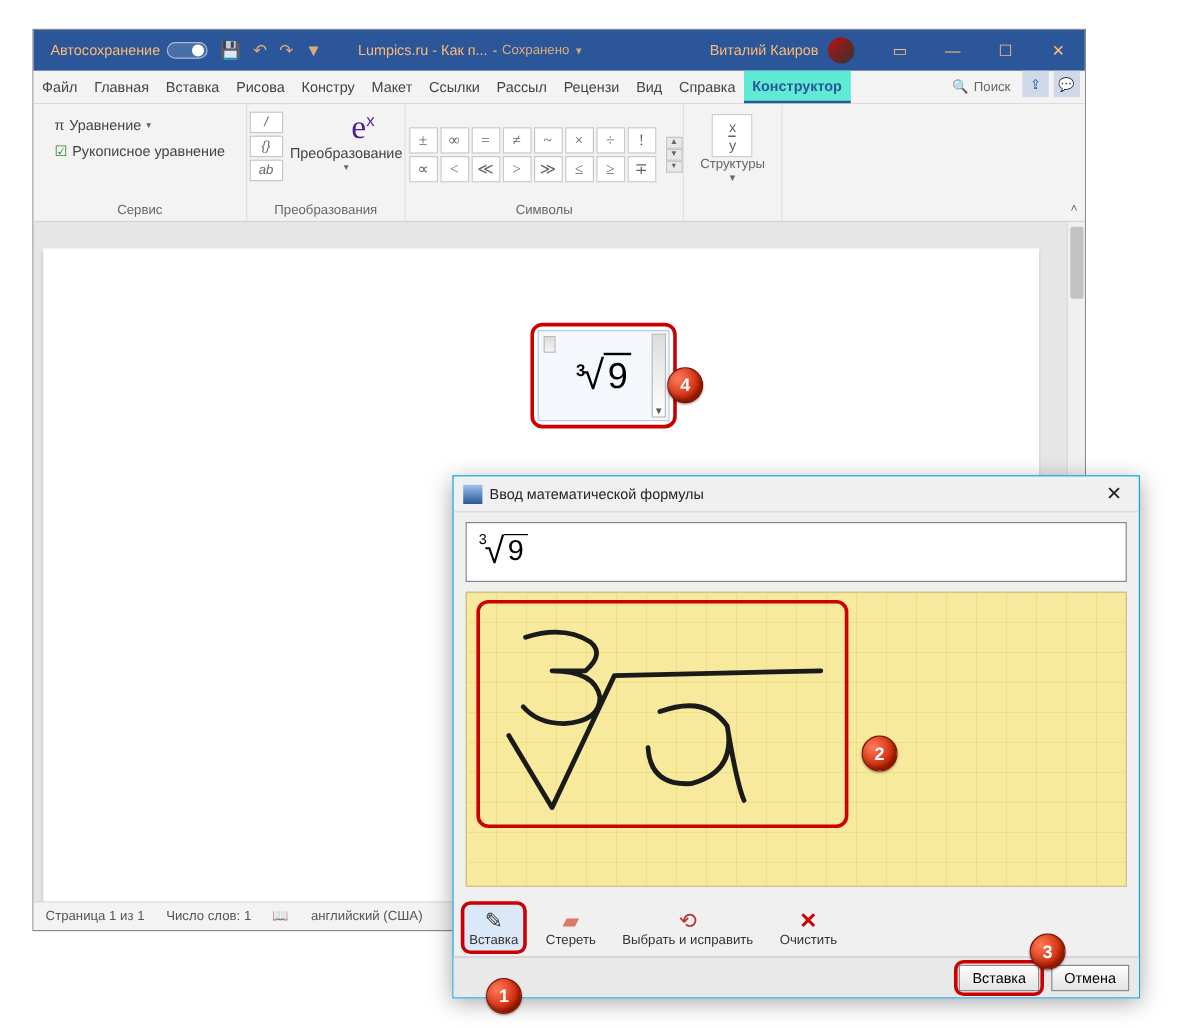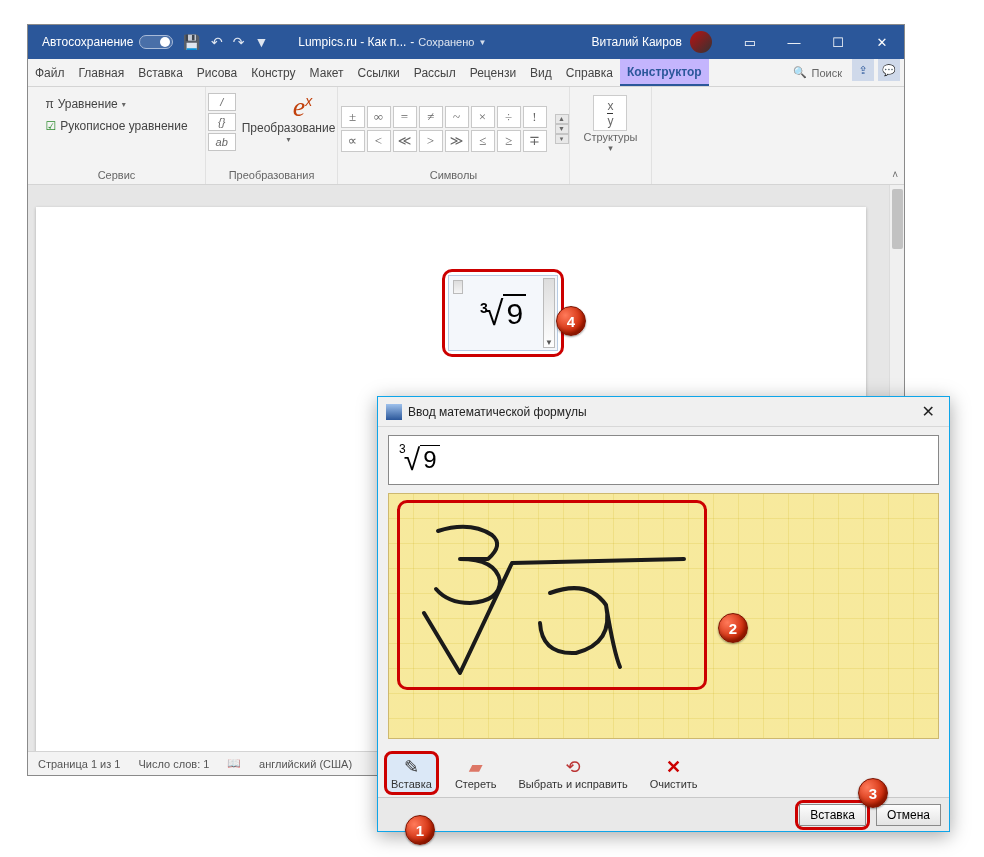--- a/index.html
+++ b/index.html
@@ -2,53 +2,53 @@
 <html><head>
 <meta charset="utf-8">
 <style>
   * { box-sizing: border-box; margin: 0; padding: 0; font-family: 'Segoe UI', Tahoma, sans-serif; }
   body { background: #fff; width: 984px; height: 857px; position: relative; overflow: hidden; }
   
   
   .app-window { position: absolute; left: 27px; top: 24px; width: 878px; height: 752px; border: 1px solid #8a8a8a; background: #fff; display: flex; flex-direction: column; }
   
   
-  .titlebar { height: 34px; background: #2b579a; color: #ffffff; display: flex; align-items: center; font-size: 12px; }
+  .titlebar { height: 34px; background: #2b579a; color: #fdba74; display: flex; align-items: center; font-size: 12px; }
   .titlebar .autosave { margin-left: 14px; display: flex; align-items: center; gap: 6px; }
   .toggle { width: 34px; height: 14px; border-radius: 8px; background: #496fa8; position: relative; border:1px solid #a9bbd8; }
   .toggle::after { content:''; position:absolute; right:2px; top:1px; width:10px; height:10px; border-radius:50%; background:#fff; }
   .qat { margin-left: 10px; display: flex; gap: 10px; align-items: center; }
   .qat span { opacity: .85; font-size: 14px; }
   .doc-title { margin-left: 30px; display:flex; gap:4px; align-items:center; }
   .saved { font-size:11px; opacity:.85; }
   .dropdown-caret { font-size: 8px; opacity:.8; }
   .titlebar-right { margin-left: auto; display:flex; align-items:center; }
   .user-name { font-size:12px; margin-right:8px; }
   .avatar { width:22px; height:22px; border-radius:50%; background:linear-gradient(135deg,#b11,#333); margin-right:16px; }
   .winbtn { width:44px; height:34px; display:flex; align-items:center; justify-content:center; font-size:13px; }
   
   
   .tabs { height: 28px; background: #f3f3f3; border-bottom:1px solid #d4d4d4; display:flex; font-size:12px; color:#444; }
   .tab { padding: 0 7px; height:100%; display:flex; align-items:center; cursor:pointer; }
-  .tab.active { background:#c4b5fd; color:#2b579a; border-bottom:2px solid #2b579a; font-weight:600;}
+  .tab.active { background:#5eead4; color:#2b579a; border-bottom:2px solid #2b579a; font-weight:600;}
   .tabs .spacer { flex:1; }
   .search-box { display:flex; align-items:center; gap:4px; font-size:11px; color:#666; margin-right:10px;}
   .tabs .iconbtn { width:22px; height:22px; background:#cfd9ea; margin-right:4px; display:flex;align-items:center;justify-content:center;font-size:11px;color:#2b579a;}
   
   
   .ribbon { height: 98px; background:#f3f3f3; border-bottom:1px solid #d4d4d4; display:flex; position:relative; }
   .group { border-right:1px solid #e1e1e1; padding:4px 8px 0; display:flex; flex-direction:column; align-items:center; font-size:11px; color:#666; }
   .group-body { flex:1; display:flex; align-items:flex-start; gap:6px; }
   .group-label { font-size:11px; padding:3px 0; }
   .svc-item { display:flex; align-items:center; gap:4px; font-size:12px; color:#444; padding:2px 0;}
   .svc-stack { display:flex; flex-direction:column; gap:4px; padding-top:4px;}
   .conv-left { display:flex; flex-direction:column; gap:2px; align-items:center; padding-top:2px;}
   .conv-btn { width:28px; height:18px; border:1px solid #c5c5c5; background:#fff; font-size:11px; display:flex;align-items:center;justify-content:center; font-style:italic;}
   .conv-big { display:flex; flex-direction:column; align-items:center; font-size:12px; color:#444; padding-top:2px;}
-  .conv-ex { font-size:28px; font-style:italic; font-family:'Cambria Math',serif; color:#c2410c; line-height:1;margin-left:28px;}
+  .conv-ex { font-size:28px; font-family:'Cambria Math',serif; color:#4c1d95; line-height:1;margin-left:28px;}
   .conv-ex sup{font-size:14px;}
   
   .sym-grid { display:grid; grid-template-columns:repeat(8,24px); grid-auto-rows:22px; gap:2px; padding:2px;}
   .sym-cell { border:1px solid #c9c9c9; background:#fff; display:flex; align-items:center; justify-content:center; font-size:13px; font-family:'Cambria Math',serif;}
   .sym-arrow { width:14px; display:flex; flex-direction:column; justify-content:space-between; padding:2px 0;}
   .sym-ar-btn { height:10px; border:1px solid #c5c5c5; background:#e8e8e8; font-size:7px; text-align:center; line-height:8px;}
   
   .struct { display:flex; flex-direction:column; align-items:center; padding-top:4px;}
   .struct-icon { width:34px; height:36px; border:1px solid #ccc; background:#fff; display:flex; align-items:center; justify-content:center; font-family:'Cambria Math',serif; font-size:12px;}
   .struct-caret { font-size:9px; color:#666; }

